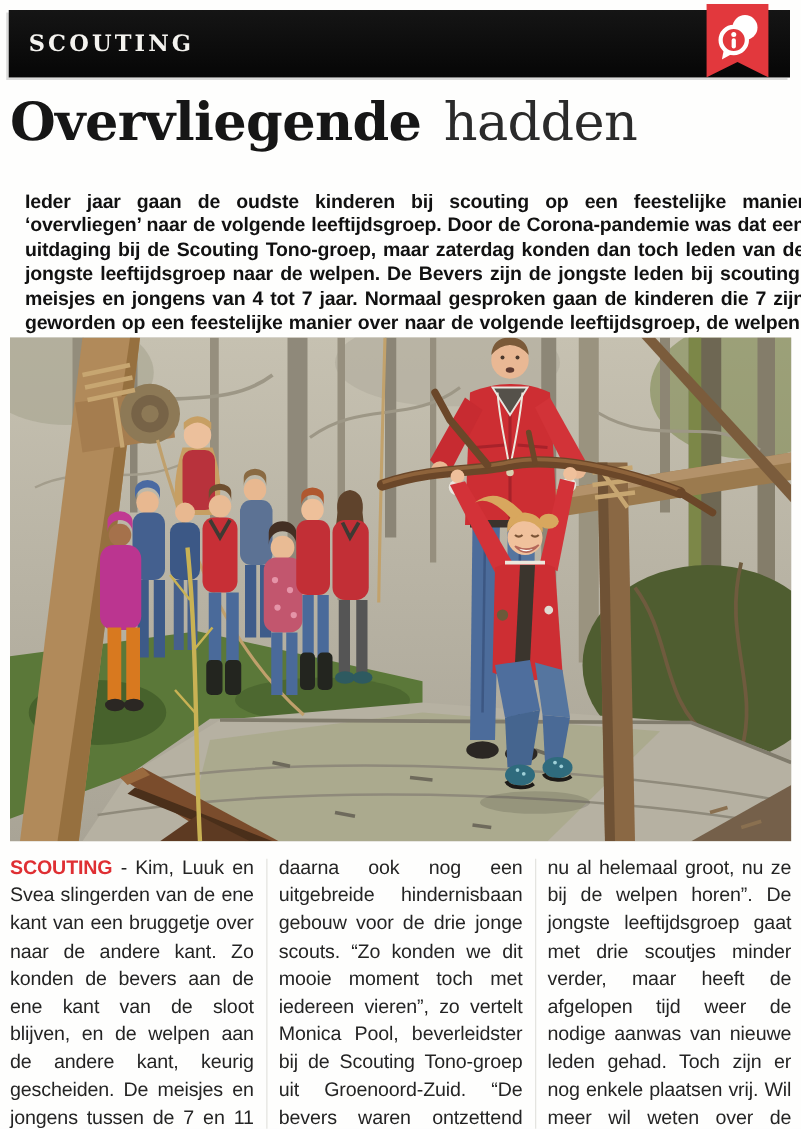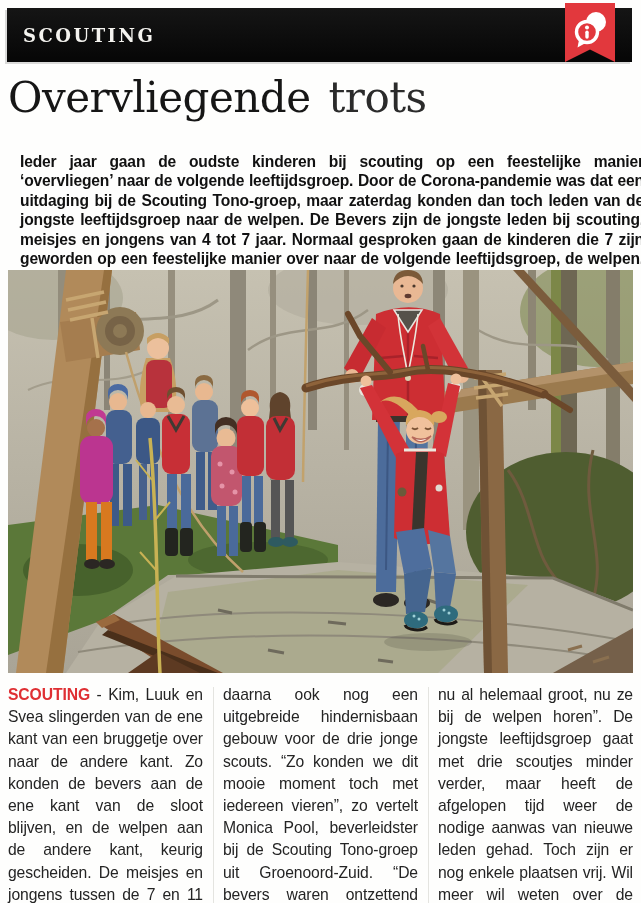--- a/index.html
+++ b/index.html
@@ -13,21 +13,21 @@
   .section-label{color:#f4f3ef;font-family:"DejaVu Serif",serif;font-weight:700;
           font-size:18px;letter-spacing:2.5px;margin-left:16px;}
   .ribbon{position:absolute;left:565px;top:3px;width:50px;height:59px;background:#e2383d;
           clip-path:polygon(0 0,100% 0,100% 100%,50% 79%,0 100%);}
   .ribbon svg{position:absolute;left:5px;top:6px;}
 
   
   .headline{position:absolute;left:8px;top:77px;margin:0;white-space:nowrap;
           font-family:"DejaVu Serif",serif;font-size:42px;line-height:1;color:#161616;
           letter-spacing:-0.5px;font-weight:400;}
-  .hl-bold{font-weight:400;}
+  .hl-bold{font-weight:700;}
   .hl-light{font-weight:400;color:#2b2b2b;margin-left:5px;}
 
   
   .intro{position:absolute;left:8px;top:140px;width:624px;margin:12px;
          font-size:15.6px;line-height:19.4px;font-weight:700;color:#111;
          text-align:justify;letter-spacing:-0.15px;}
 
   
   .photo{position:absolute;left:8px;top:270px;width:625px;height:403px;margin:0;
          overflow:hidden;background:#b4afa1;}
@@ -58,21 +58,21 @@
       <path d="M19,19 L31,21 L23,26 Z" fill="#ffffff"></path>
       <circle cx="17" cy="23" r="10.5" fill="#e2383d" stroke="#ffffff" stroke-width="3.4"></circle>
       <path d="M9,31 L16.5,33.5 L7.5,38.5 Z" fill="#ffffff"></path>
       <circle cx="17" cy="18.6" r="2" fill="#ffffff"></circle>
       <rect x="15.3" y="21.6" width="3.4" height="8.2" rx="1.7" fill="#ffffff"></rect>
     </svg>
   </div>
 
   <h1 class="headline">
     <span class="hl-bold">Overvliegende</span>
-    <span class="hl-light">trots</span>
+    <span class="hl-light">hadden</span>
   </h1>
 
   <p class="intro">Ieder jaar gaan de oudste kinderen bij scouting op een feestelijke manier ‘overvliegen’ naar de volgende leeftijdsgroep. Door de Corona-pandemie was dat een uitdaging bij de Scouting Tono-groep, maar zaterdag konden dan toch leden van de jongste leeftijdsgroep naar de welpen. De Bevers zijn de jongste leden bij scouting, meisjes en jongens van 4 tot 7 jaar. Normaal gesproken gaan de kinderen die 7 zijn geworden op een feestelijke manier over naar de volgende leeftijdsgroep, de welpen. Overvliegen heet dat bij scouting.</p>
 
   <figure class="photo" aria-label="Scoutinggroep in het bos: een beverleider in rood uniform houdt een tak vast waaraan een meisje in rode jas boven een betonnen bruggetje slingert, met wachtende kinderen op de achtergrond.">
     <svg viewBox="0 0 625 403" width="625" height="403" aria-hidden="true">
       <defs>
         <linearGradient id="sky" x1="0" y1="0" x2="0" y2="1">
           <stop offset="0" stop-color="#c6c1b1"></stop>
           <stop offset="1" stop-color="#a9a496"></stop>

